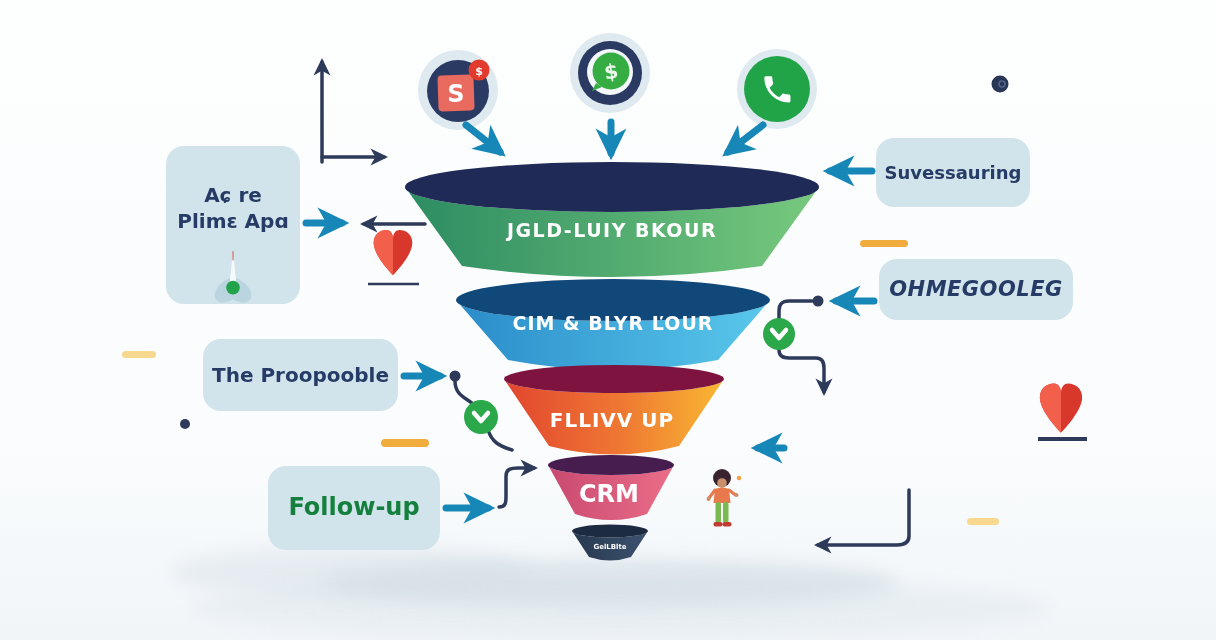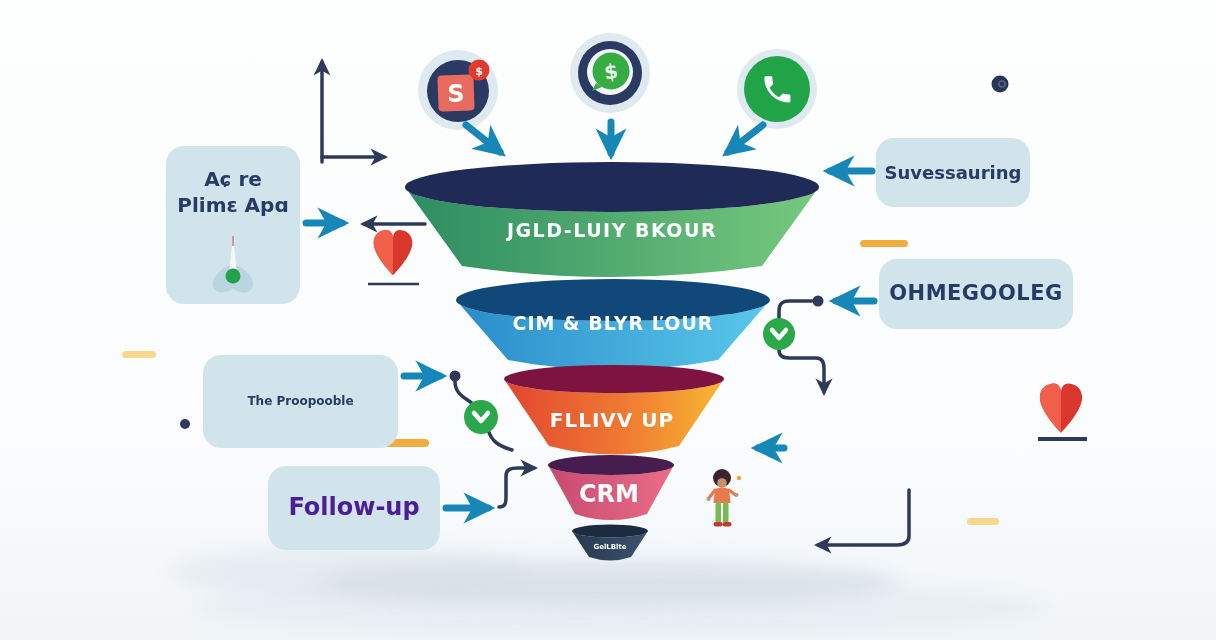--- a/index.html
+++ b/index.html
@@ -8,25 +8,25 @@
     position:relative;width:1216px;height:640px;overflow:hidden;
     background:linear-gradient(180deg,#fdfefe 0%,#fafcfd 70%,#f1f5f8 100%);
   }
   svg.art{position:absolute;left:0;top:0;}
   .box{
     position:absolute;background:#D2E4EB;border-radius:18px;
     display:flex;flex-direction:column;align-items:center;justify-content:center;
     text-align:center;color:#263B66;font-weight:bold;
   }
   .box span{display:block;line-height:1.3;}
-  .box-age{left:166px;top:146px;width:134px;height:158px;justify-content:flex-start;padding-top:20px;box-sizing:border-box;font-size:20px;}
-  .box-proposal{left:203px;top:339px;width:195px;height:93px;font-size:12px;margin-top:16px;}
-  .box-followup{left:268px;top:466px;width:172px;height:84px;font-size:24px;color:#4c1d95;}
+  .box-age{left:166px;top:146px;width:134px;height:158px;justify-content:flex-start;padding-top:36px;box-sizing:border-box;font-size:20px;}
+  .box-proposal{left:203px;top:339px;width:195px;height:72px;font-size:20px;}
+  .box-followup{left:268px;top:466px;width:172px;height:84px;font-size:24px;color:#15803d;}
   .box-suv{left:876px;top:138px;width:154px;height:69px;font-size:18px;}
-  .box-ohm{left:879px;top:259px;width:194px;height:70px;font-size:21px;letter-spacing:.5px;}
+  .box-ohm{left:879px;top:259px;width:194px;height:61px;font-size:21px;letter-spacing:.5px;font-style:italic;}
   .box-cliy{left:788px;top:408px;width:199px;height:82px;font-size:22px;letter-spacing:.5px;}
   .plane{margin-top:10px;}
   .stage-label{fill:#ffffff;font-weight:bold;font-family:"DejaVu Sans",sans-serif;}
 </style>
 </head>
 <body>
 
 <div class="canvas">
 
   <svg class="art" width="1216" height="640" viewBox="0 0 1216 640">

